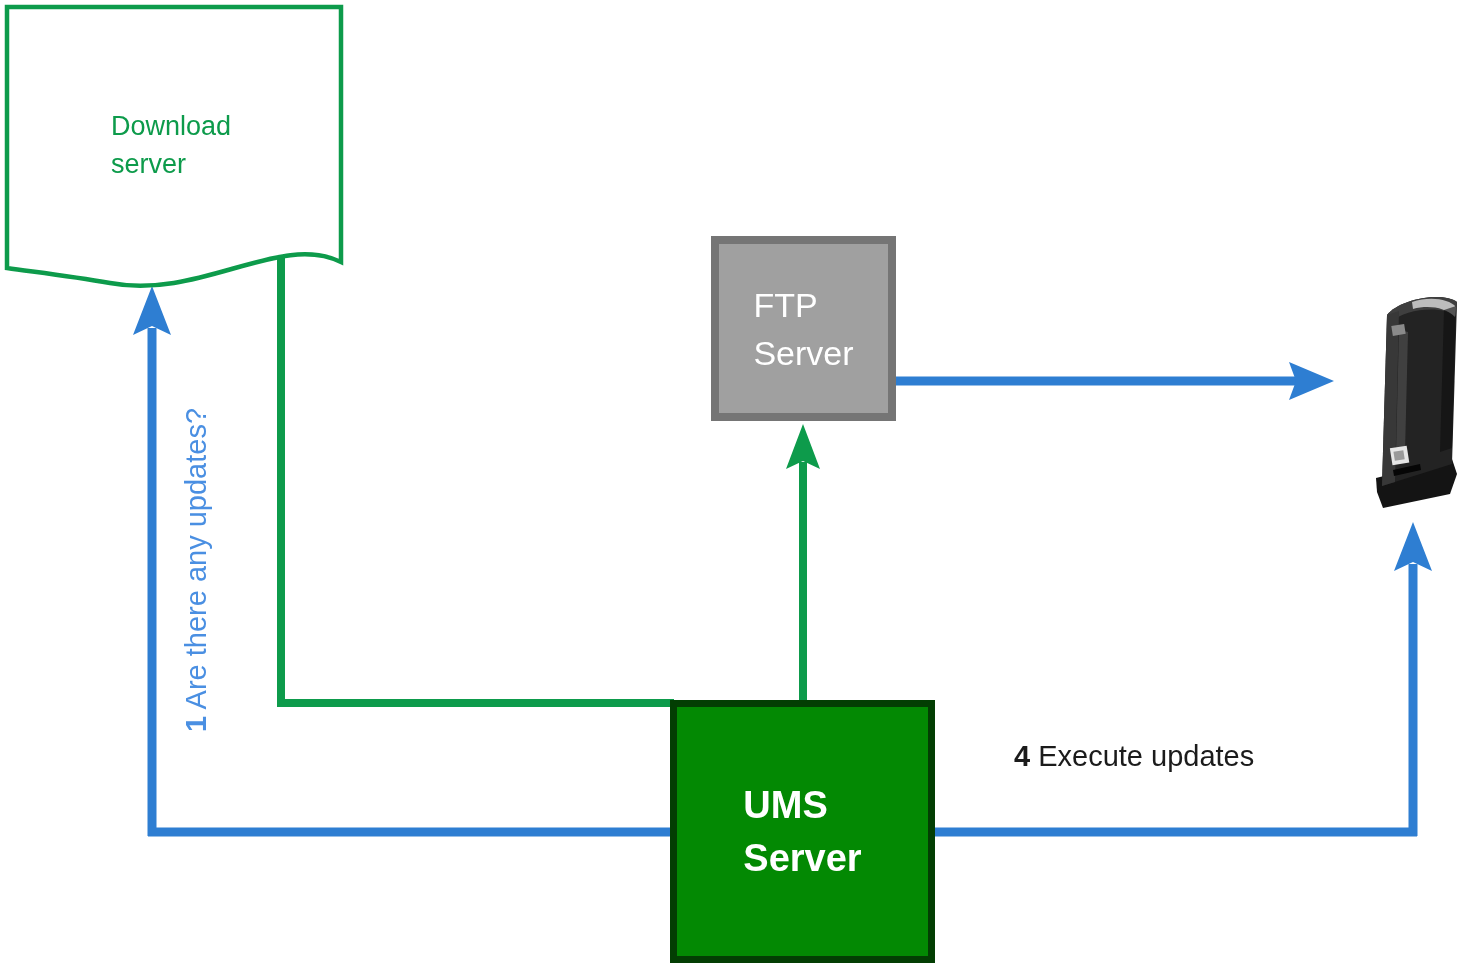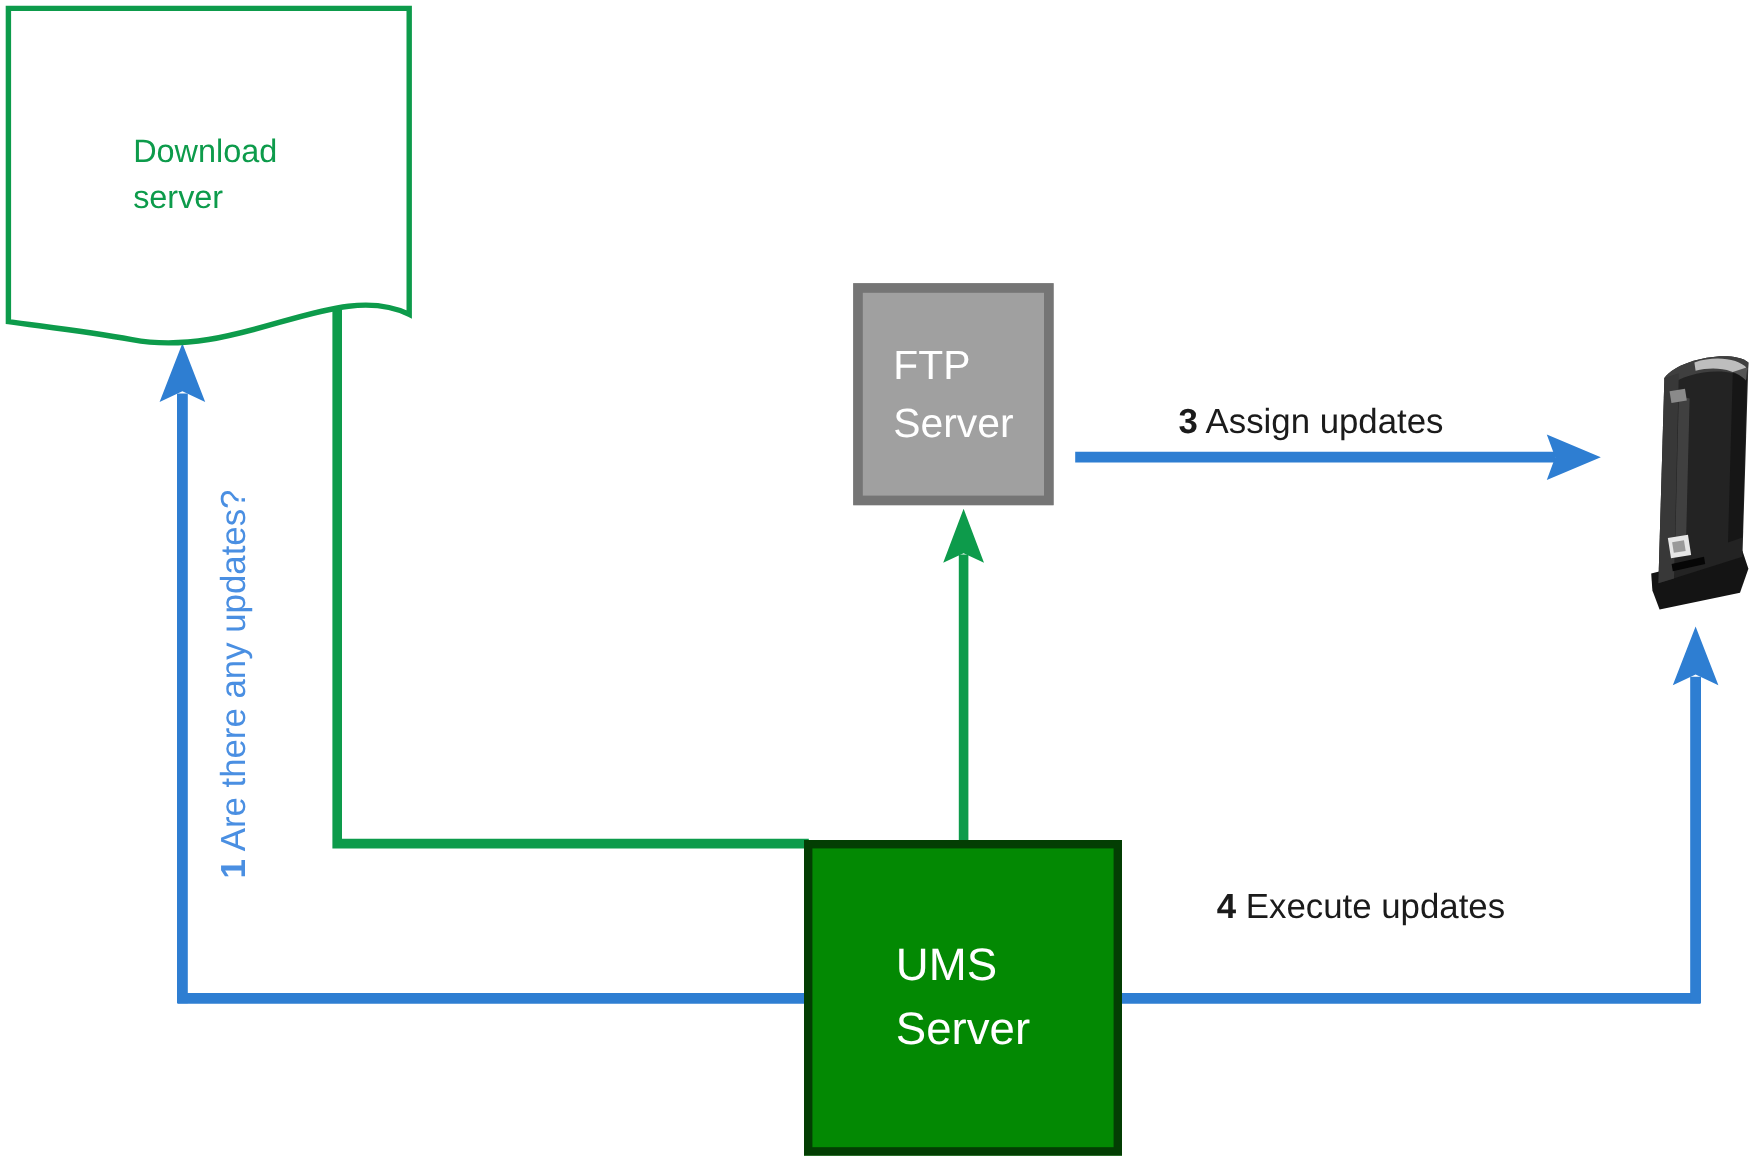--- a/index.html
+++ b/index.html
@@ -24,26 +24,26 @@
   .edge-green{stroke:var(--green-line);stroke-width:8;fill:none;}
   .edge-blue{stroke:var(--blue-line);stroke-width:9;fill:none;}
   .head-green{fill:var(--green-line);stroke:none;}
   .head-blue{fill:var(--blue-line);stroke:none;}
 
   
   .node{position:absolute;display:flex;align-items:center;justify-content:center;
         text-align:left;white-space:pre-line;}
   .doc-label{left:35px;top:98px;width:272px;height:94px;
              color:var(--green-line);font-size:27px;line-height:38px;}
-  .ftp-box{left:711px;top:236px;width:167px;height:185px;
+  .ftp-box{left:711px;top:236px;width:185px;height:185px;
            background:var(--gray-fill);border:8px solid var(--gray-border);
            color:var(--node-text-white);font-size:34px;line-height:48px;}
   .ums-box{left:670px;top:700px;width:265px;height:263px;
            background:var(--green-fill);border:7px solid var(--green-border);
-           color:var(--node-text-white);font-size:38px;line-height:53px;}
+           color:var(--node-text-white);font-size:38px;line-height:53px;font-weight:bold;}
 
   
   .edge-label{position:absolute;font-size:29px;color:var(--text-black);white-space:nowrap;}
   .edge-label .num{font-weight:bold;}
   .label-step2{left:317px;top:632px;}
   .label-step3{left:982px;top:336px;}
   .label-step4{left:1014px;top:740px;}
   .label-step1{left:196px;top:570px;color:var(--blue-label);
                transform:translate(-50%,-50%) rotate(-90deg);}
 </style>
@@ -104,23 +104,19 @@
 
   <div class="node ums-box">UMS
 Server</div>
 
   <div class="edge-label label-step1">
     <span class="num">1</span>
     <span>Are there any updates?</span>
   </div>
 
 
-  <div class="edge-label label-step3">
-    <span class="num">3</span>
-    <span>Assign updates</span>
-  </div>
 
   <div class="edge-label label-step4">
     <span class="num">4</span>
     <span>Execute updates</span>
   </div>
 
 </div>
 
 </body></html>

